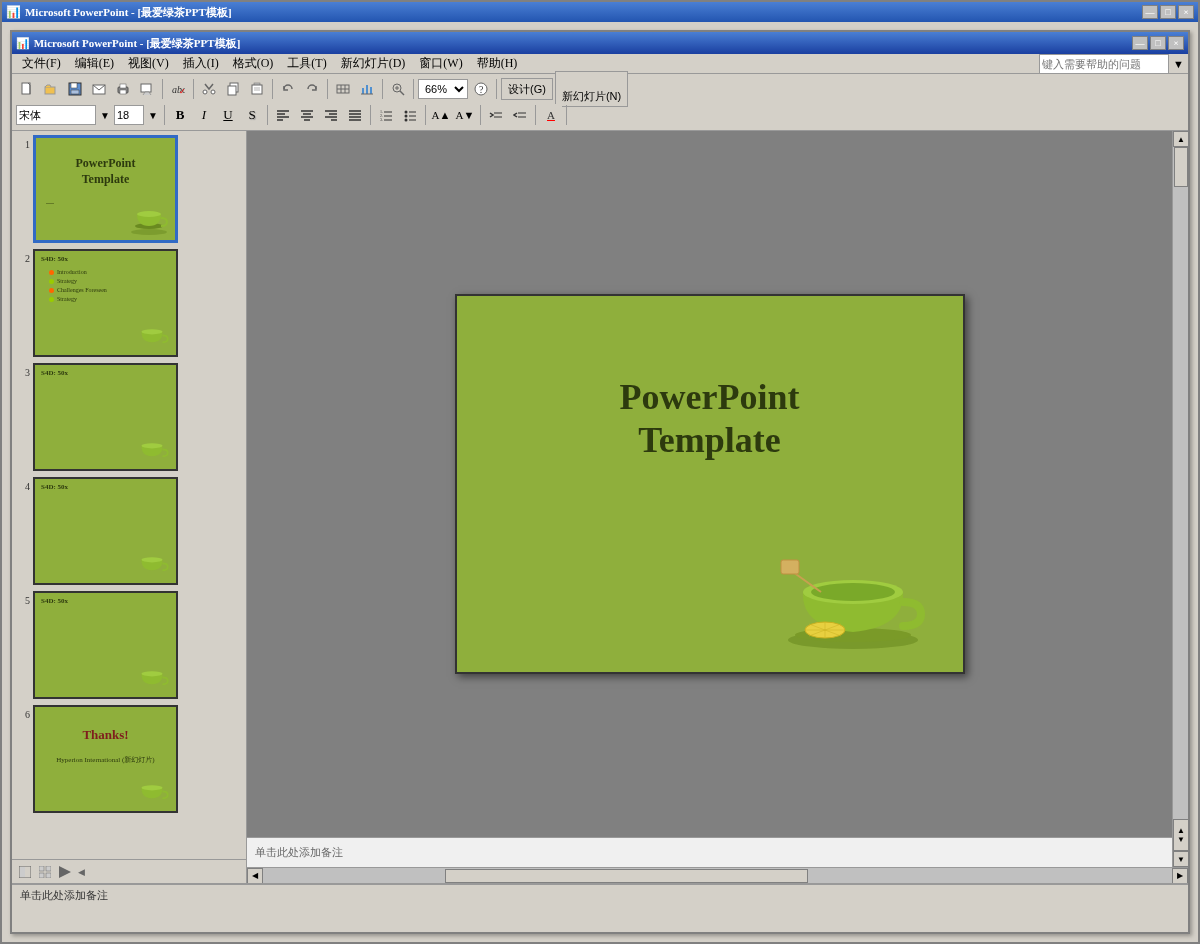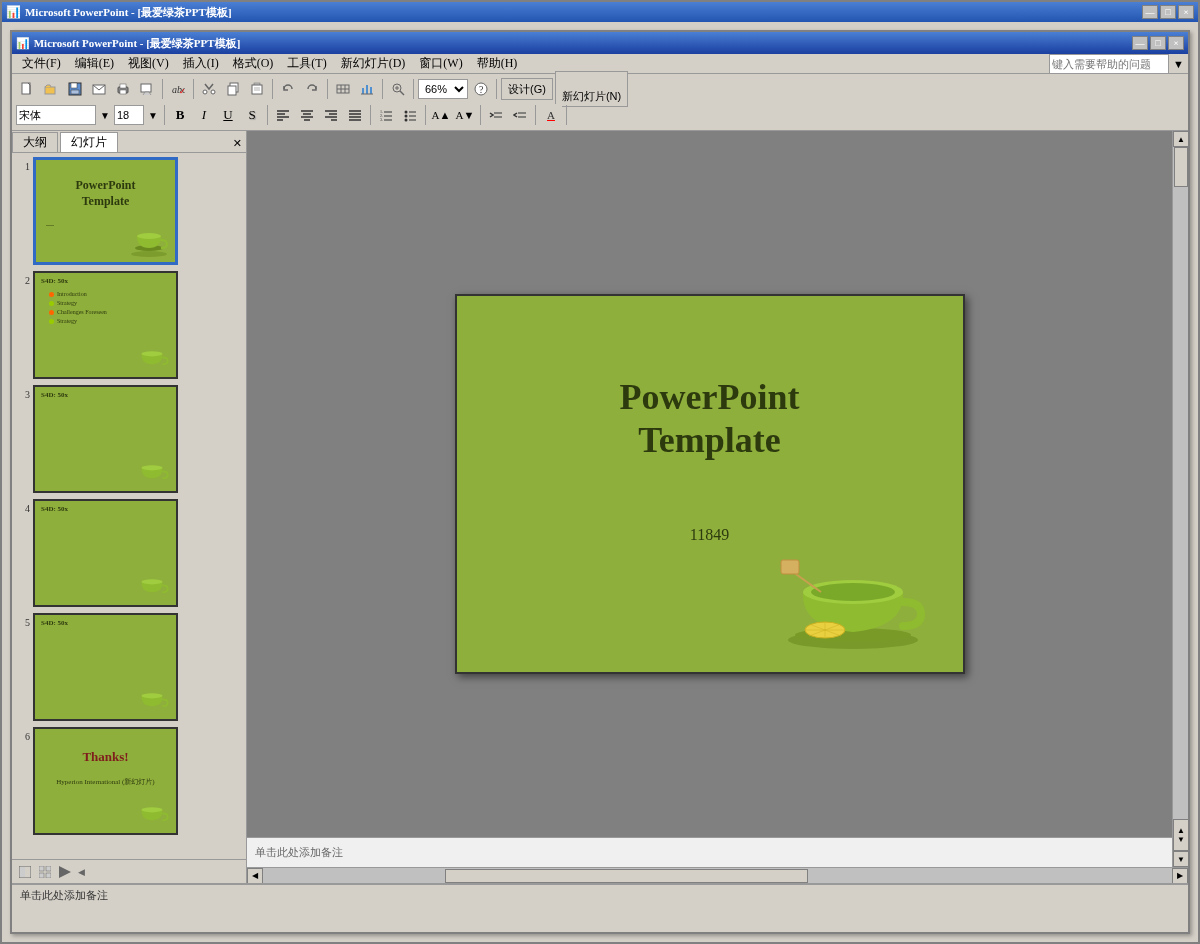--- a/index.html
+++ b/index.html
@@ -485,21 +485,21 @@
       <span class="menu-item">文件(F)</span>
       <span class="menu-item">编辑(E)</span>
       <span class="menu-item">视图(V)</span>
       <span class="menu-item">插入(I)</span>
       <span class="menu-item">格式(O)</span>
       <span class="menu-item">工具(T)</span>
       <span class="menu-item">新幻灯片(D)</span>
       <span class="menu-item">窗口(W)</span>
       <span class="menu-item">帮助(H)</span>
       <div class="menu-bar-right">
-        <input type="text" class="toolbar-combo" style="width: 120px;" placeholder="键入需要帮助的问题">
+        <input type="text" class="toolbar-combo" style="width: 130px;" placeholder="键入需要帮助的问题">
         <span>▼</span>
       </div>
     </div>
 
     <div class="toolbar-area">
       <div class="toolbar-row">
 
         <div class="toolbar-btn">
           <svg width="14" height="14" viewBox="0 0 14 14">
               <rect x="2" y="1" width="8" height="11" fill="white" stroke="#666" stroke-width="1"></rect>
@@ -709,25 +709,20 @@
         <div class="toolbar-btn">
           <span style="font-size:11px; color:#333; text-decoration:underline; text-decoration-color:red;">A</span>
         </div>
         <div class="toolbar-sep"></div>
       </div>
     </div>
 
     <div class="main-content">
 
       <div class="slide-panel">
-        <div class="slide-panel-tabs">
-          <div class="slide-tab">大纲</div>
-          <div class="slide-tab active">幻灯片</div>
-          <div class="slide-panel-close">✕</div>
-        </div>
 
         <div class="slide-list">
 
           <div class="slide-item">
             <span class="slide-number">1</span>
             <div class="slide-thumb active-slide">
               <div class="thumb-green-bg"></div>
               <div class="thumb-title-text">PowerPoint<br>Template</div>
               <div class="thumb-subtitle">—</div>
 
@@ -862,21 +857,20 @@
           <div class="editing-main">
             <div class="editing-canvas-area">
 
               <div class="slide-canvas">
 
                 <div class="slide-main-title">
                   <span>PowerPoint</span><br>
                   <span>Template</span>
                 </div>
 
-                <div class="slide-main-subtitle">11849</div>
 
                 <svg class="tea-cup-illustration" viewBox="0 0 160 110">
 
                   <ellipse cx="80" cy="98" rx="65" ry="9" fill="#6a8a20" opacity="0.6"></ellipse>
                   <ellipse cx="80" cy="93" rx="58" ry="7" fill="#7a9a28"></ellipse>
 
                   <path d="M30 50 Q28 85 80 90 Q132 85 130 50 Z" fill="#8fbb30"></path>
 
                   <ellipse cx="80" cy="50" rx="50" ry="12" fill="#a0cc40"></ellipse>
 

